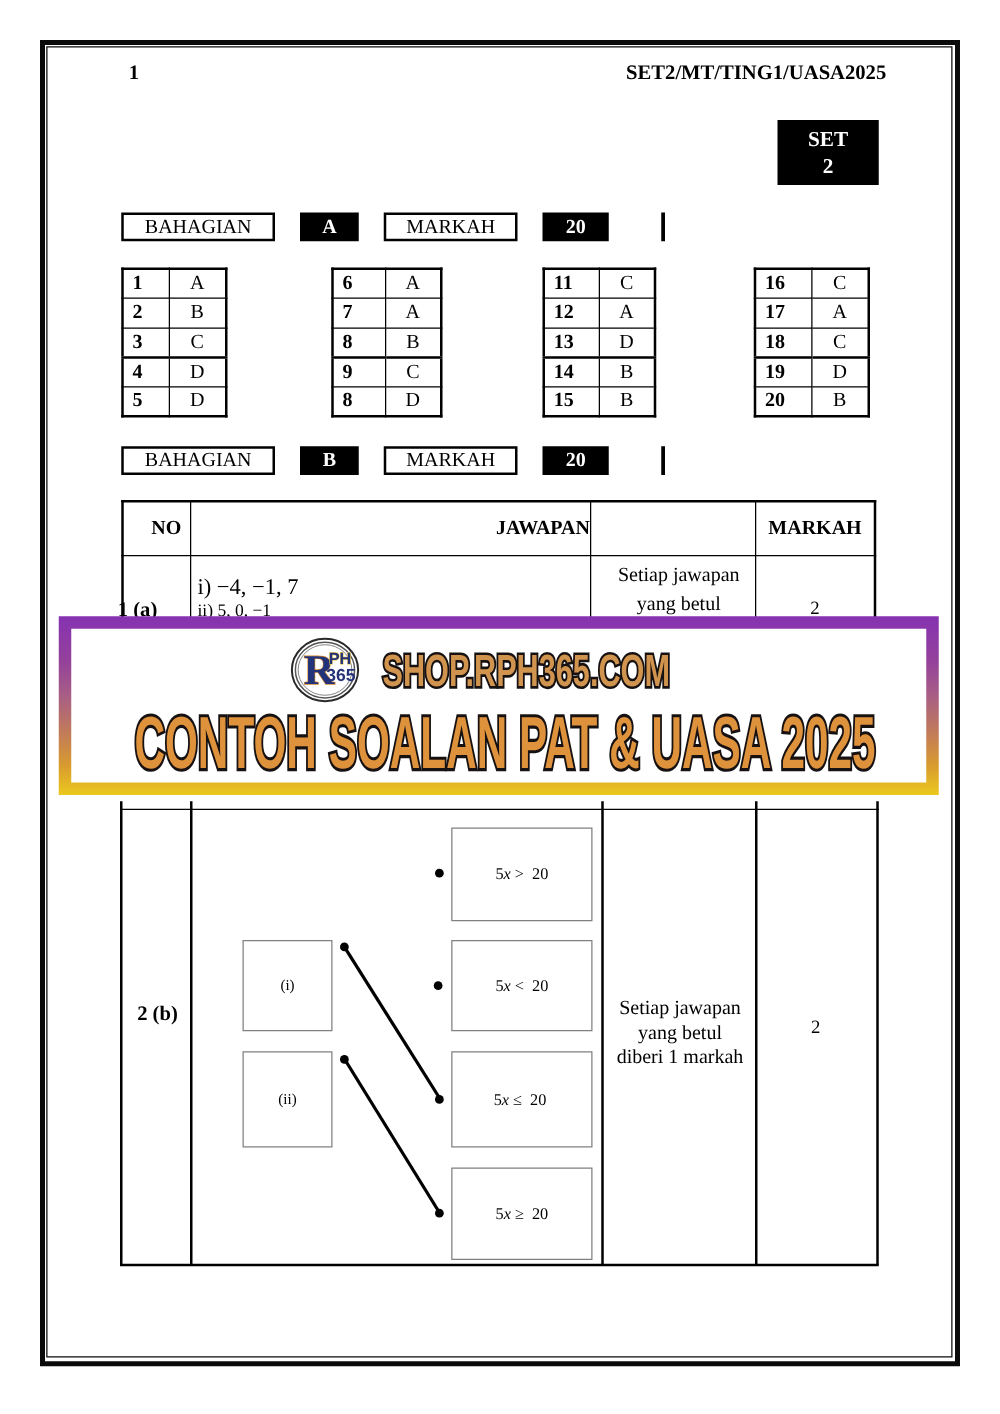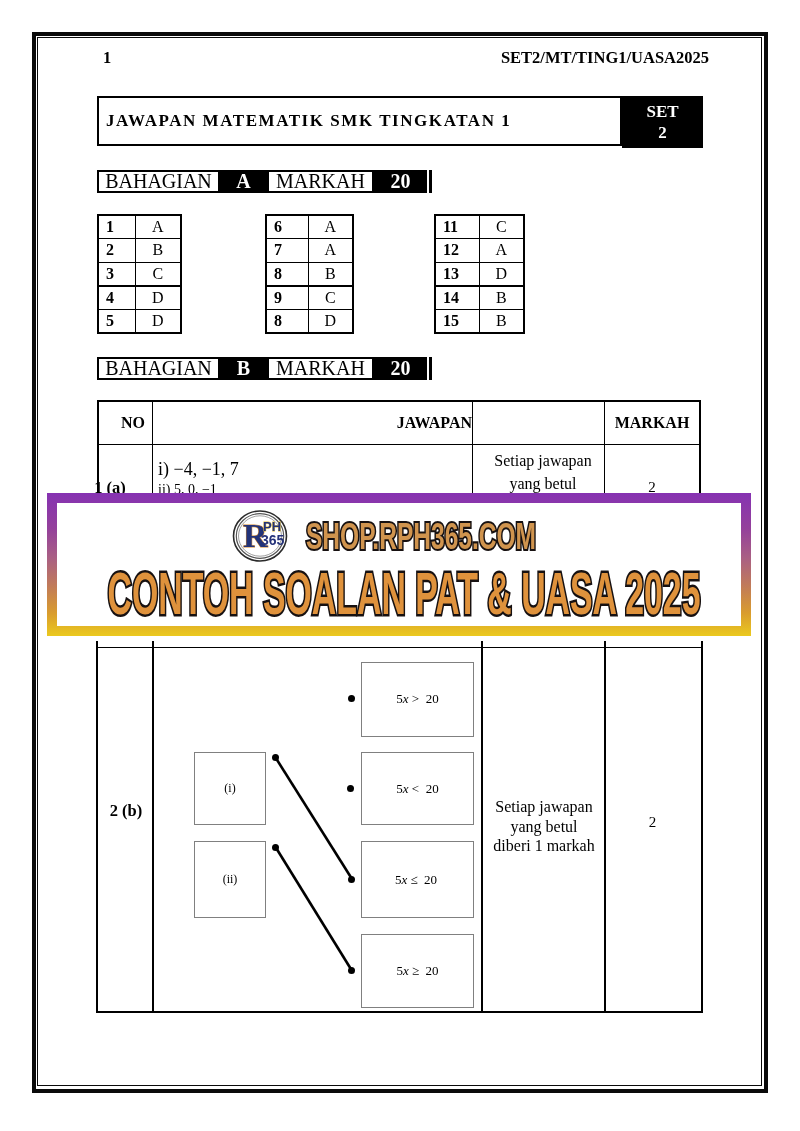--- a/index.html
+++ b/index.html
@@ -10,21 +10,21 @@
   #frame{left:32px;top:32px;width:736px;height:1061px;border:4px solid #0a0a0a;box-sizing:border-box;}
   #frame2{left:37px;top:37px;width:725px;height:1049px;border:1px solid #0a0a0a;box-sizing:border-box;}
   
   .hdrline{top:48px;font-weight:bold;font-size:16.5px;}
   
   #titlebox{left:97px;top:96px;width:525px;height:50px;border:2px solid #000;box-sizing:border-box;
             display:flex;align-items:center;font-weight:bold;font-size:17px;letter-spacing:1.55px;padding-left:7px;}
   #setbox{left:622px;top:96px;width:81px;height:52px;background:#000;color:#fff;font-weight:bold;
           font-size:17px;text-align:center;line-height:21px;box-sizing:border-box;padding-top:5px;}
   
-  .bar{display:flex;height:23px;box-sizing:border-box;font-size:20px;}
+  .bar{display:flex;height:23px;box-sizing:border-box;font-size:16px;gap:20px;}
   .bar .w{background:#fff;border:2px solid #000;box-sizing:border-box;display:flex;align-items:center;justify-content:center;}
   .bar .b{background:#000;color:#fff;font-weight:bold;display:flex;align-items:center;justify-content:center;}
   .bar .gap{width:2px;background:#fff;}
   .bar .strip{width:3px;background:#000;}
   
   table.ans{border-collapse:collapse;position:absolute;table-layout:fixed;}
   table.ans td{border:1px solid #000;font-size:16px;padding:0;height:23.6px;box-sizing:border-box;}
   table.ans{border:2px solid #000;}
   table.ans tr:nth-child(3) td{border-bottom-width:2px;}
   table.ans td.n{font-weight:bold;padding-left:7px;}
@@ -39,21 +39,20 @@
 </style>
 </head>
 <body>
 <div id="page">
   <div class="abs" id="frame"></div>
   <div class="abs" id="frame2"></div>
 
   <div class="abs hdrline" style="left:103px;">1</div>
   <div class="abs hdrline" style="left:409px;width:300px;text-align:right;">SET2/MT/TING1/UASA2025</div>
 
-  <div class="abs" id="titlebox">JAWAPAN MATEMATIK SMK TINGKATAN 1</div>
   <div class="abs" id="setbox">SET<br>2</div>
 
   <div class="abs bar" style="left:97px;top:170px;">
     <div class="w" style="width:123px;">BAHAGIAN</div>
     <div class="b" style="width:47px;">A</div>
     <div class="w" style="width:107px;">MARKAH</div>
     <div class="b" style="width:53px;font-weight:bold;">20</div>
     <div class="gap"></div>
       <div class="strip"></div>
   </div>
@@ -123,20 +122,44 @@
     <tr>
           <td class="n">14</td>
           <td class="a">B</td>
         </tr>
     <tr>
           <td class="n">15</td>
           <td class="a">B</td>
         </tr>
   </tbody>
     </table>
+  <table class="ans" style="left:603px;top:214px;width:93px;">
+    <tbody>
+        <tr>
+          <td class="n" style="width:45px;">16</td>
+          <td class="a">C</td>
+        </tr>
+    <tr>
+          <td class="n">17</td>
+          <td class="a">A</td>
+        </tr>
+    <tr>
+          <td class="n">18</td>
+          <td class="a">C</td>
+        </tr>
+    <tr>
+          <td class="n">19</td>
+          <td class="a">D</td>
+        </tr>
+    <tr>
+          <td class="n">20</td>
+          <td class="a">B</td>
+        </tr>
+  </tbody>
+    </table>
 
   <div class="abs bar" style="left:97px;top:357px;">
     <div class="w" style="width:123px;">BAHAGIAN</div>
     <div class="b" style="width:47px;">B</div>
     <div class="w" style="width:107px;">MARKAH</div>
     <div class="b" style="width:53px;font-weight:bold;">20</div>
     <div class="gap"></div>
       <div class="strip"></div>
   </div>
 

